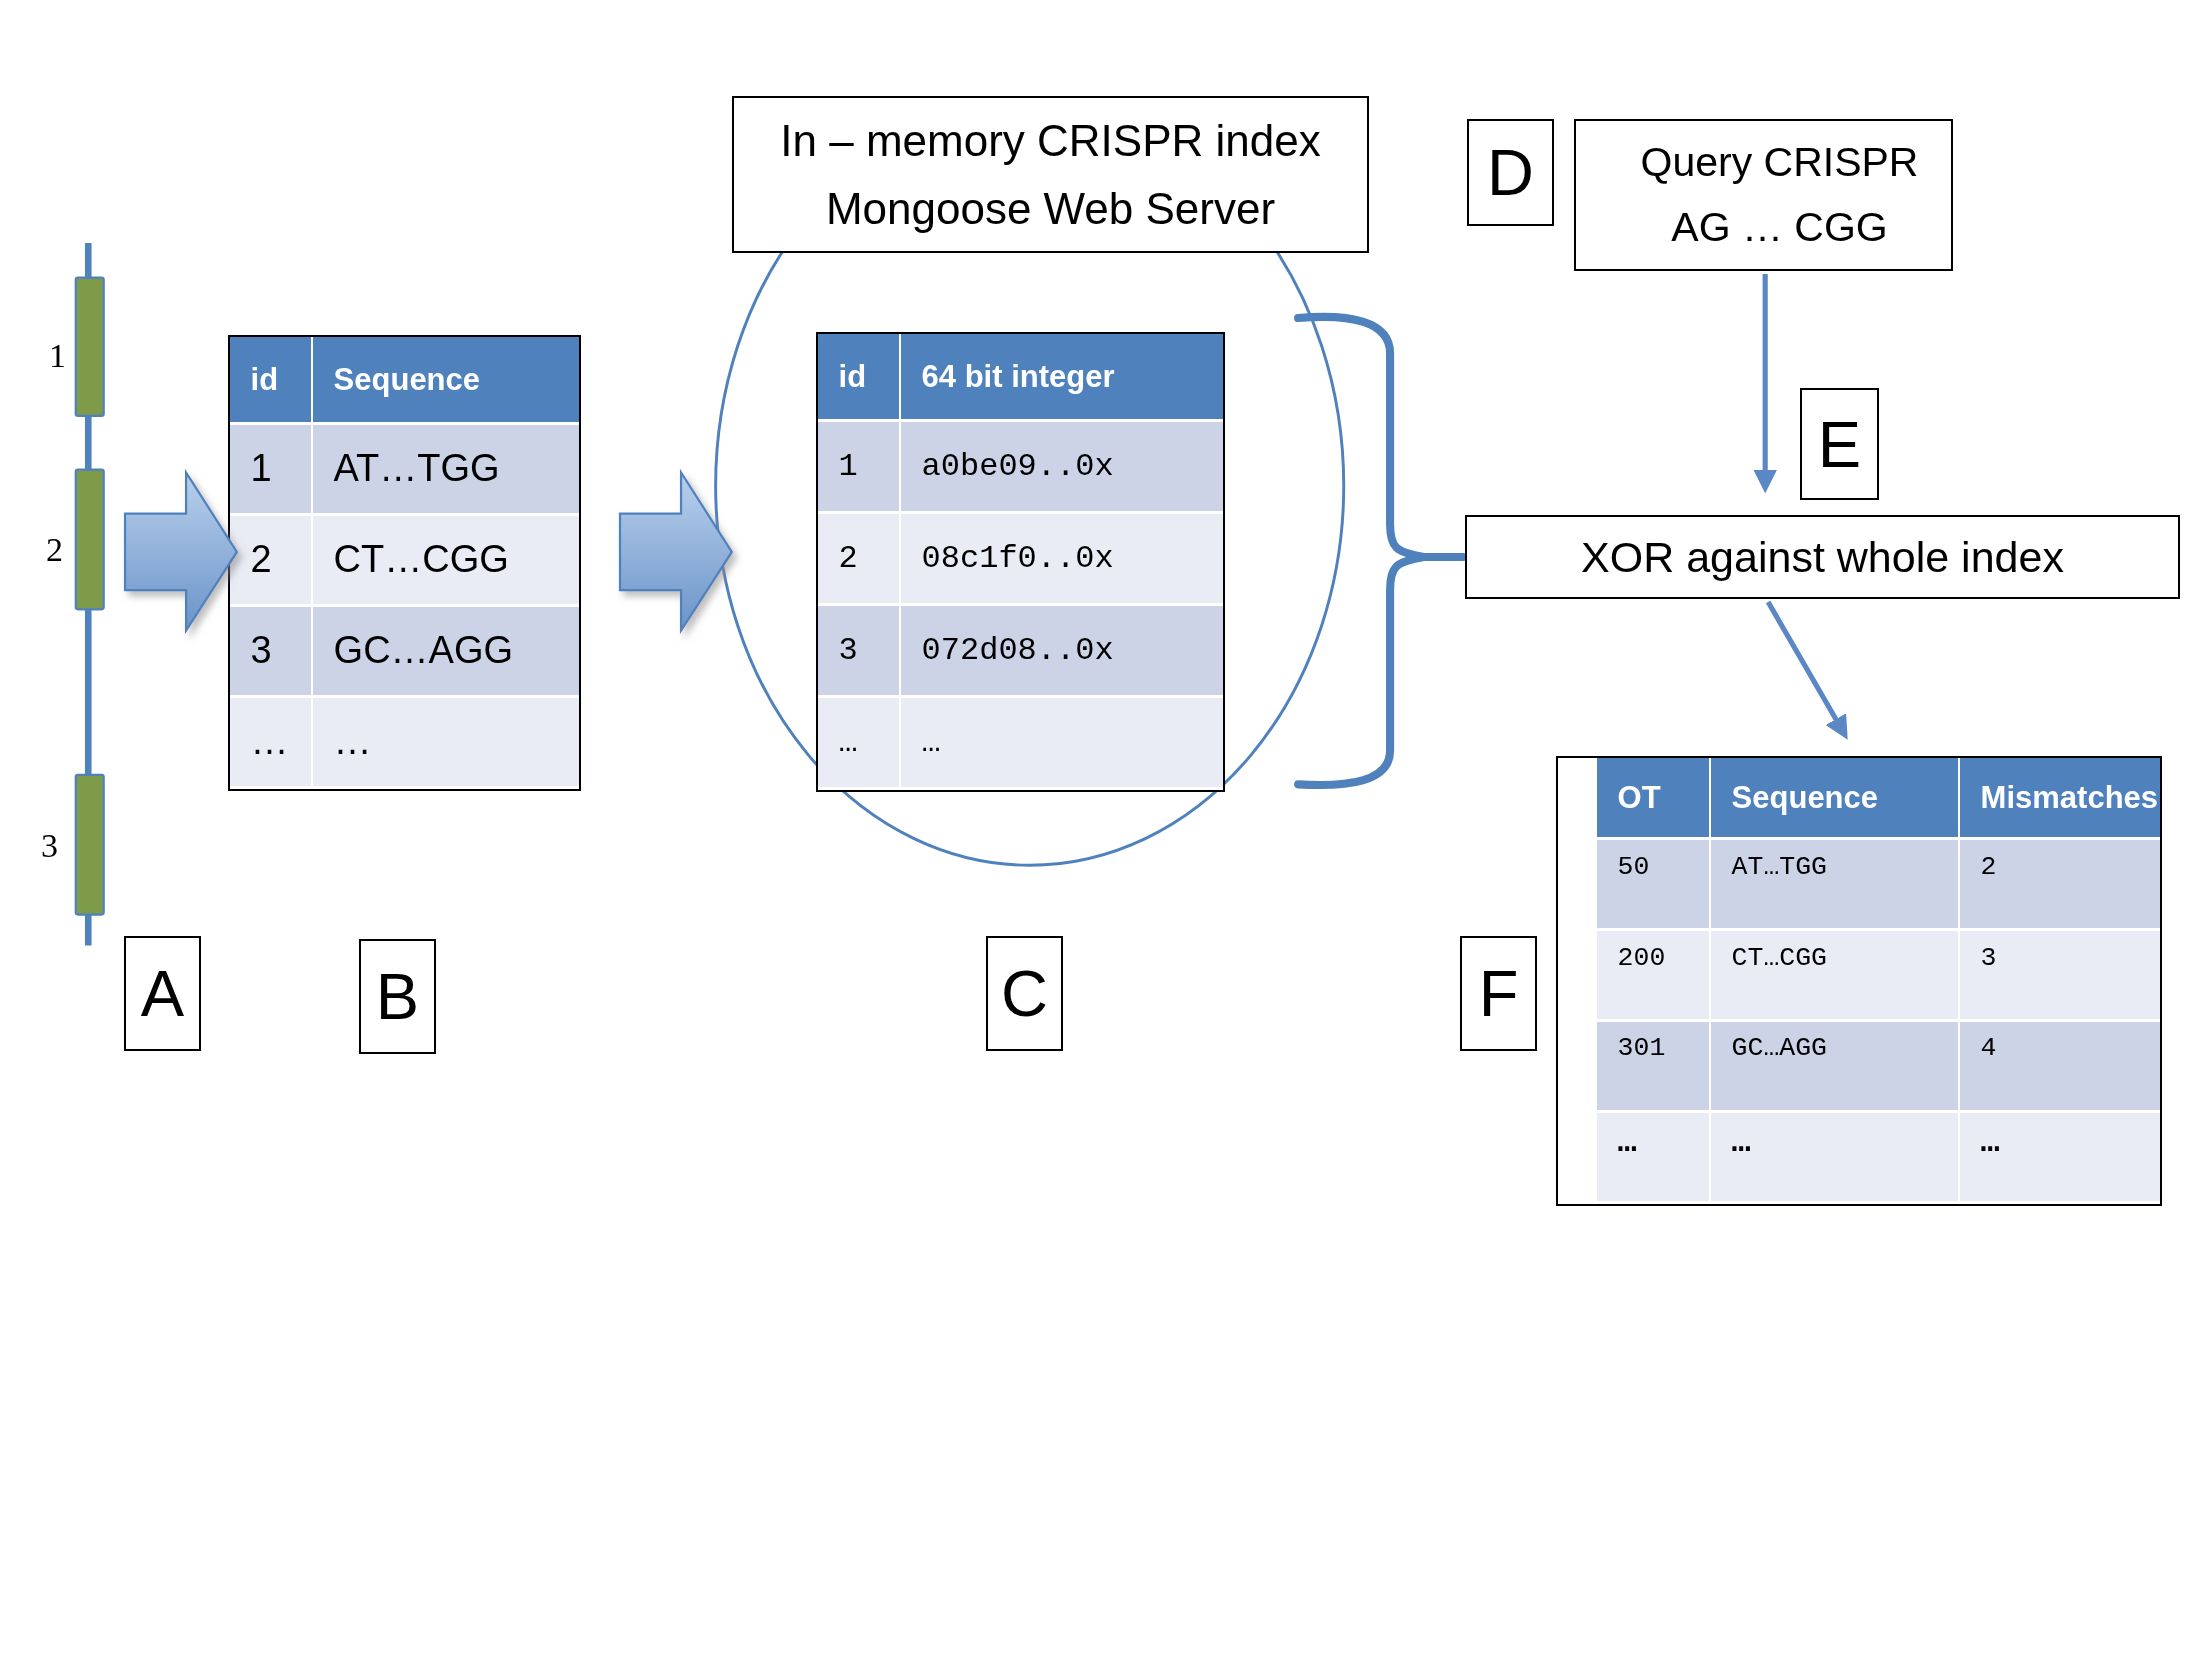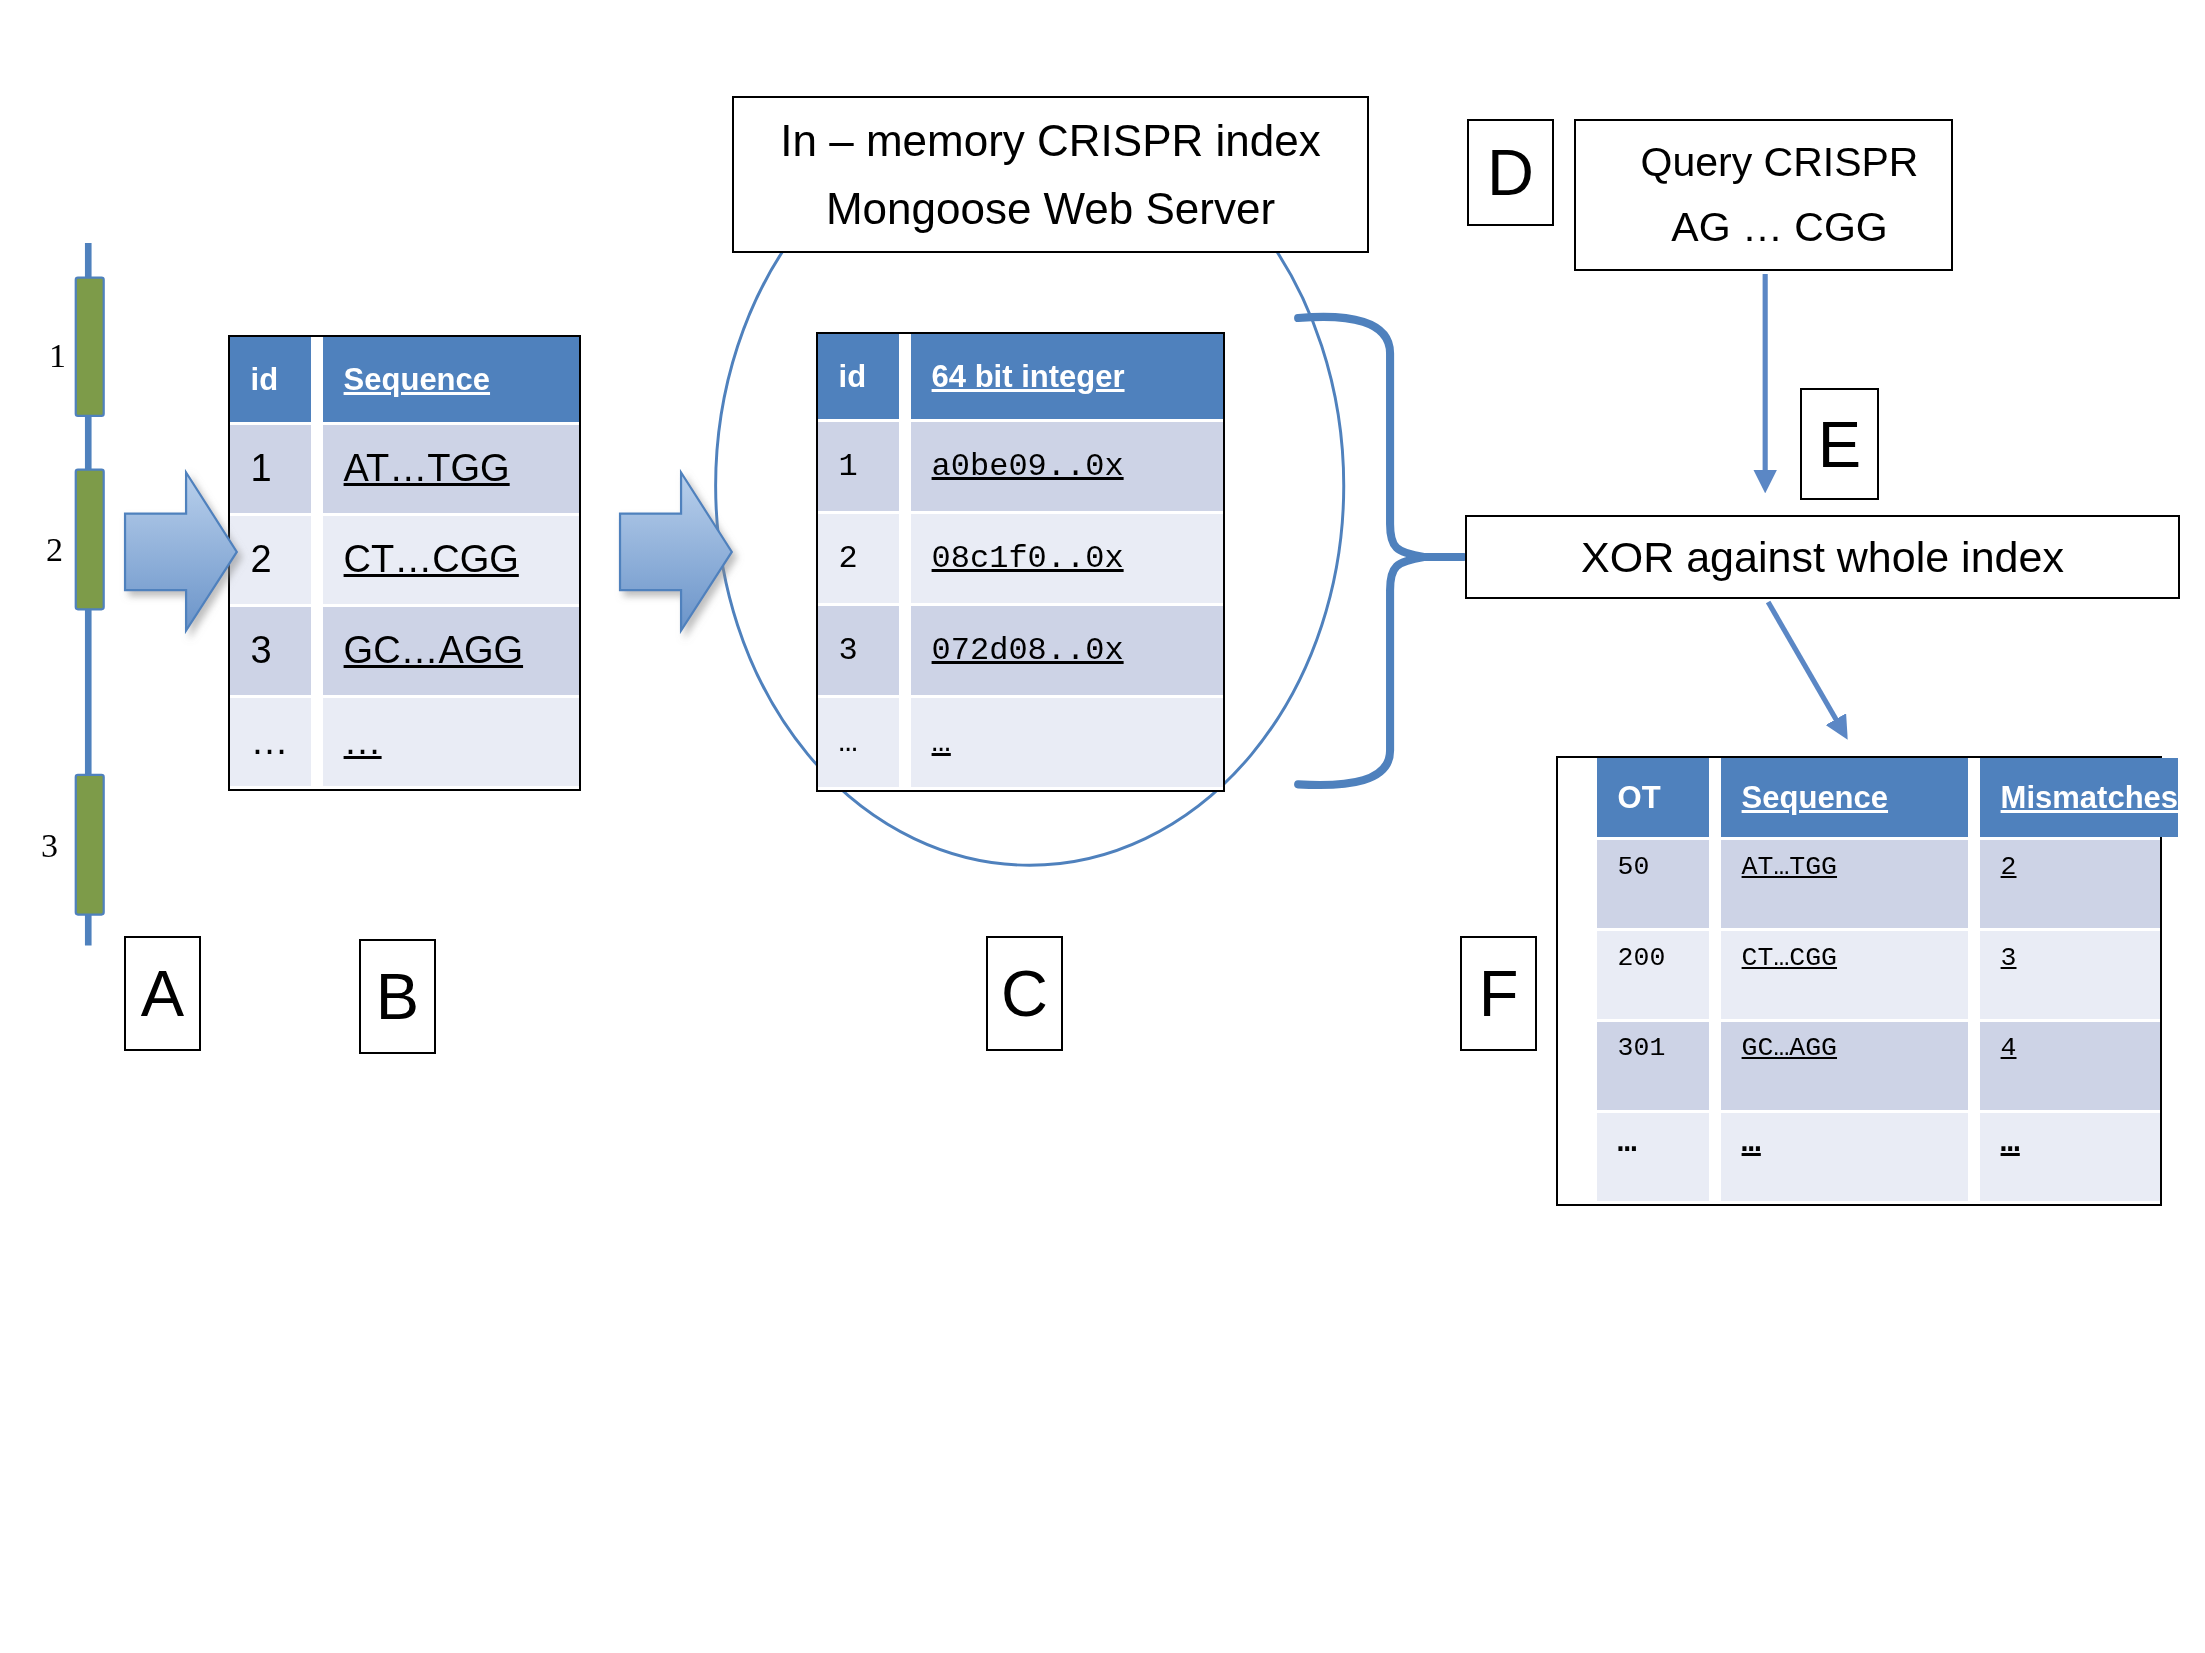--- a/index.html
+++ b/index.html
@@ -34,21 +34,21 @@
   }
   
   .dtable{
     position:absolute;background:#fff;border:2.9px solid #000;box-sizing:border-box;
     display:flex;flex-direction:column;
   }
   .trow{display:flex;flex:0 0 auto;margin-top:2.9px;}
   .trow.header{margin-top:0;}
   .tcell{box-sizing:border-box;padding-left:20.6px;display:flex;align-items:center;}
   .header .tcell{background:var(--header-bg);color:#fff;font-weight:bold;font-size:31px;}
-  .tcell + .tcell{margin-left:12px;text-decoration:underline;}
+  .tcell + .tcell{margin-left:2px;}
   .r-dark  .tcell{background:var(--row-dark);}
   .r-light .tcell{background:var(--row-light);}
   
   #tableB{left:228px;top:335px;width:353px;height:456px;}
   #tableB .trow{height:88px;}
   #tableB .trow.header{height:85px;}
   #tableB .c1{width:81px;flex:0 0 auto;}
   #tableB .c2{flex:1 1 auto;}
   #tableB .body-text{font-size:38px;}
   

